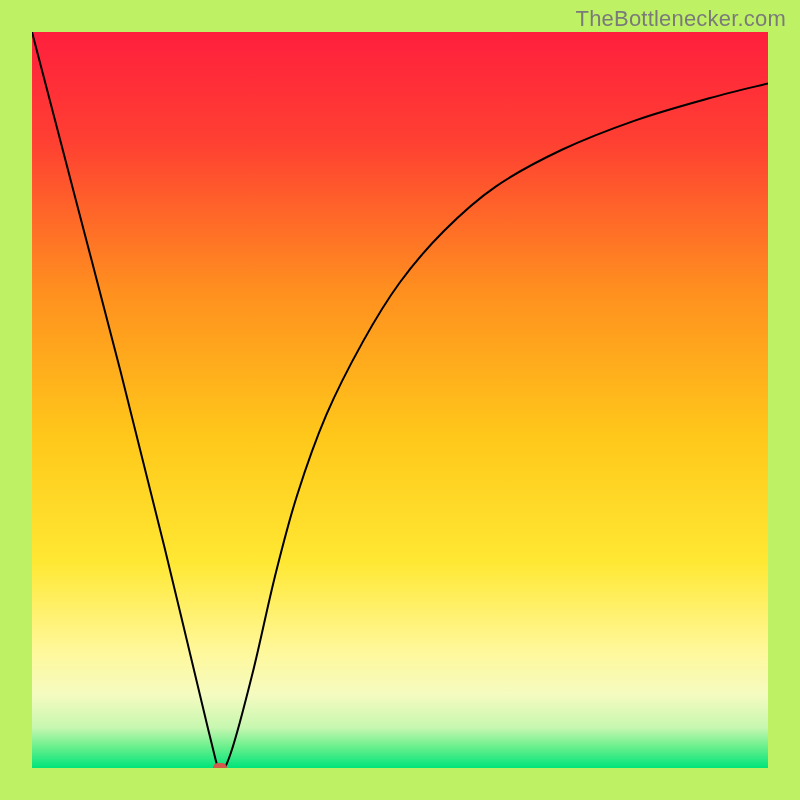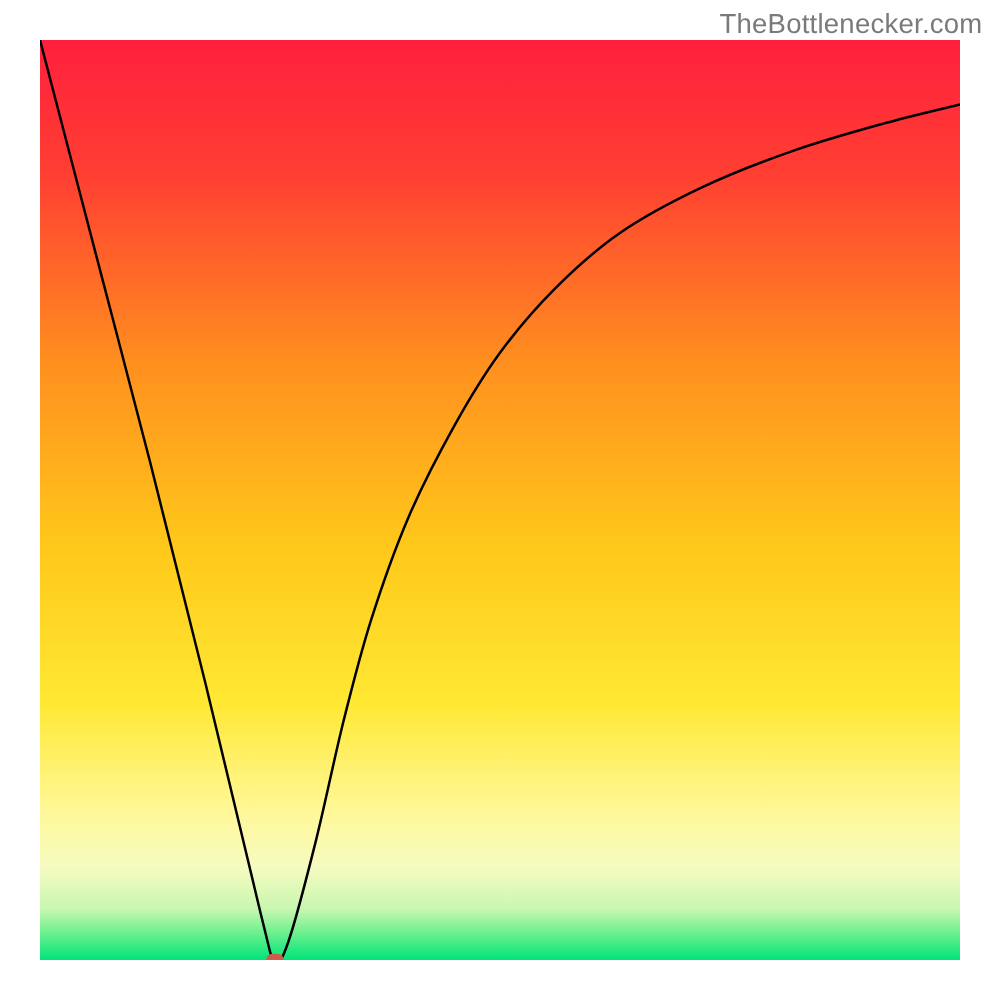--- a/index.html
+++ b/index.html
@@ -8,21 +8,21 @@
     width: 800px;
     height: 800px;
     overflow: hidden;
     background: #000;
     font-family: Arial, Helvetica, sans-serif;
   }
   .frame {
     position: relative;
     width: 800px;
     height: 800px;
-    background: #ffffff;
+    background: #bef264;
   }
   .plot-area {
     position: absolute;
     left: 32px;
     top: 32px;
     width: 736px;
     height: 736px;
     overflow: hidden;
   }
   .gradient-bg {

